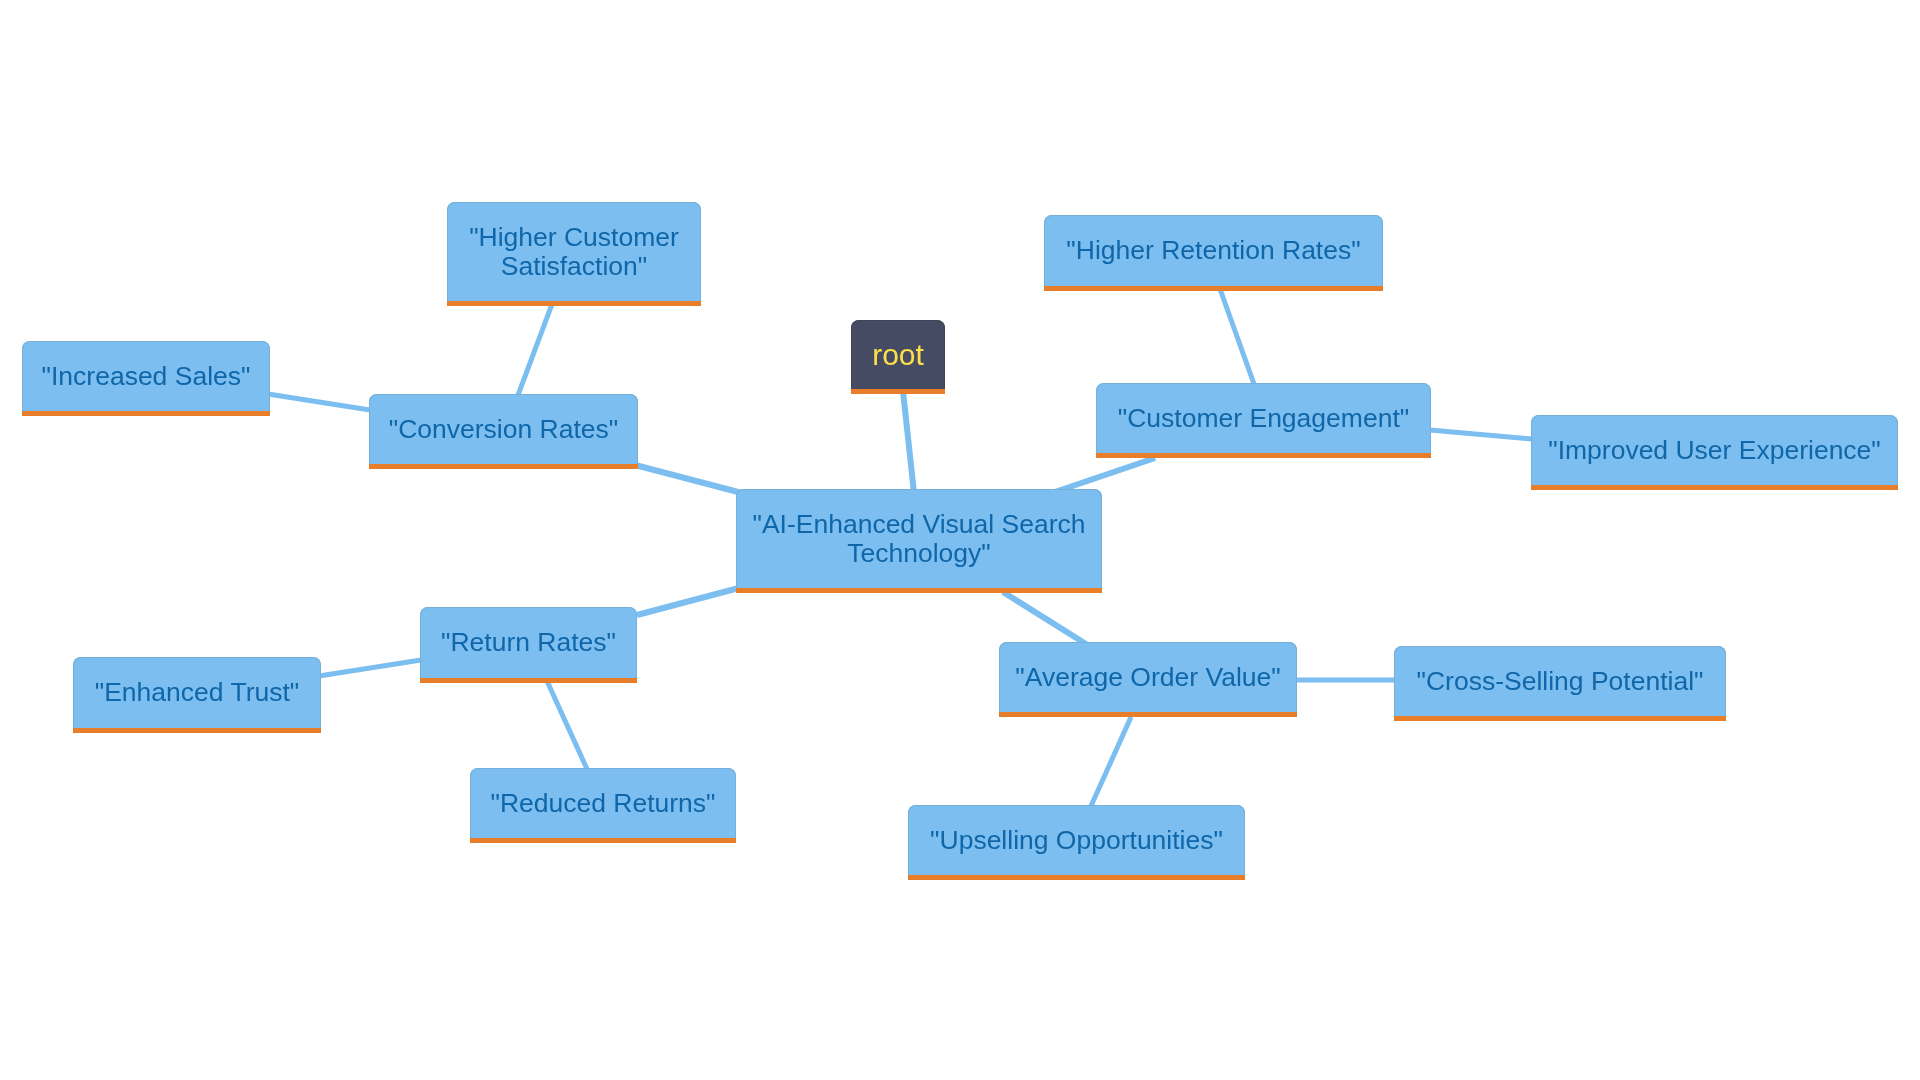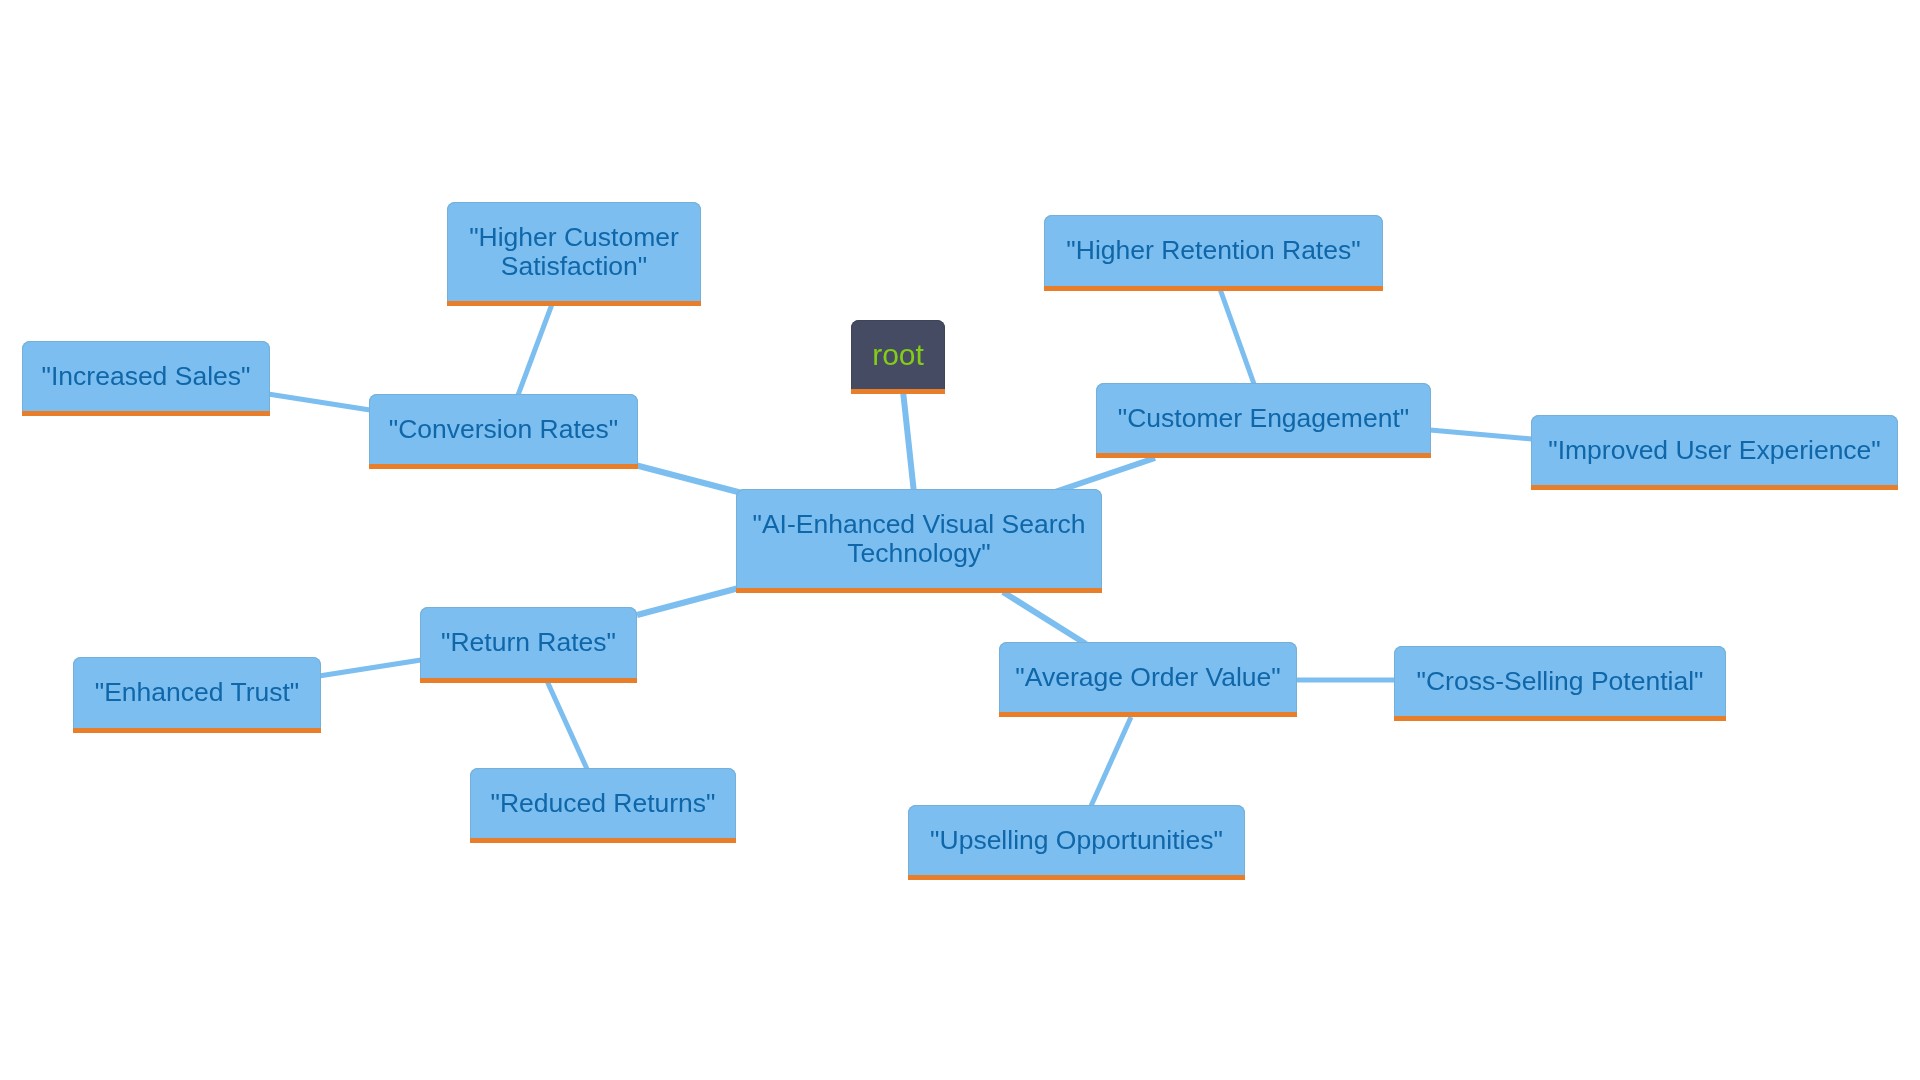--- a/index.html
+++ b/index.html
@@ -9,21 +9,21 @@
   #canvas{position:relative;width:1920px;height:1080px;background:#ffffff;}
   svg#edge-layer{position:absolute;left:0;top:0;width:1920px;height:1080px;}
   .node{position:absolute;box-sizing:border-box;border-radius:8px 8px 0 0;padding-bottom:5px;
         display:flex;align-items:center;justify-content:center;text-align:center;
         overflow:hidden;}
   .node .node-label{display:block;white-space:pre-line;line-height:28.4px;
         transform:translateZ(0);}
   .node-section{background:#7bbeef;box-shadow:inset 0 0 0 1px #74b0da;}
   .node-section .node-label{color:#0f66a8;font-size:26.5px;}
   .node-root{background:#454b63;box-shadow:inset 0 0 0 1px #3f4559;}
-  .node-root .node-label{color:#84cc16;font-size:30px;line-height:32px;}
+  .node-root .node-label{color:#fde047;font-size:30px;line-height:32px;}
   .node-underline{position:absolute;left:0;bottom:0;height:5px;width:100%;background:#e87e2a;display:block;}
   path.edge{fill:none;stroke-linecap:butt;}
 </style>
 </head>
 <body>
 
 <div id="canvas">
   <svg id="edge-layer" viewBox="0 0 1920 1080" preserveAspectRatio="none">
     <path class="edge" d="M 903 391 L 914 493" stroke="#7bbeef" stroke-width="6"></path>
     <path class="edge" d="M 740 492.5 L 637 465.5" stroke="#7bbeef" stroke-width="6"></path>

